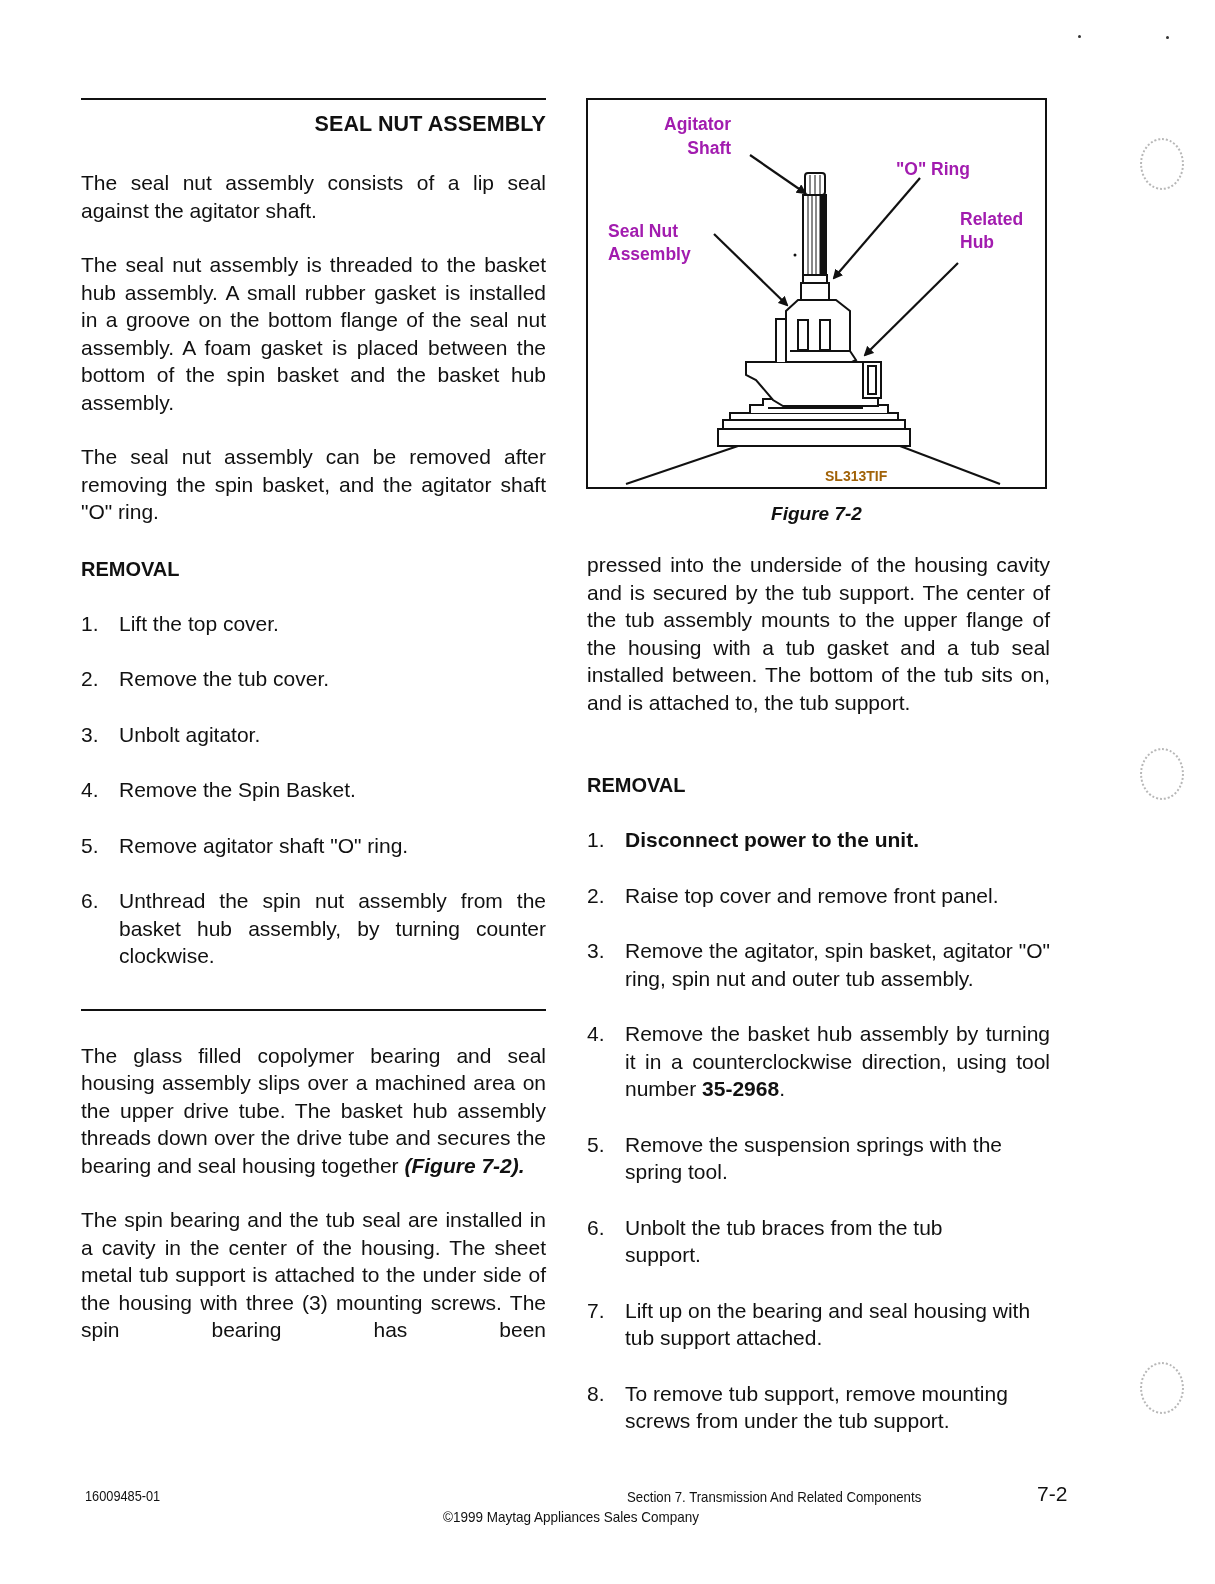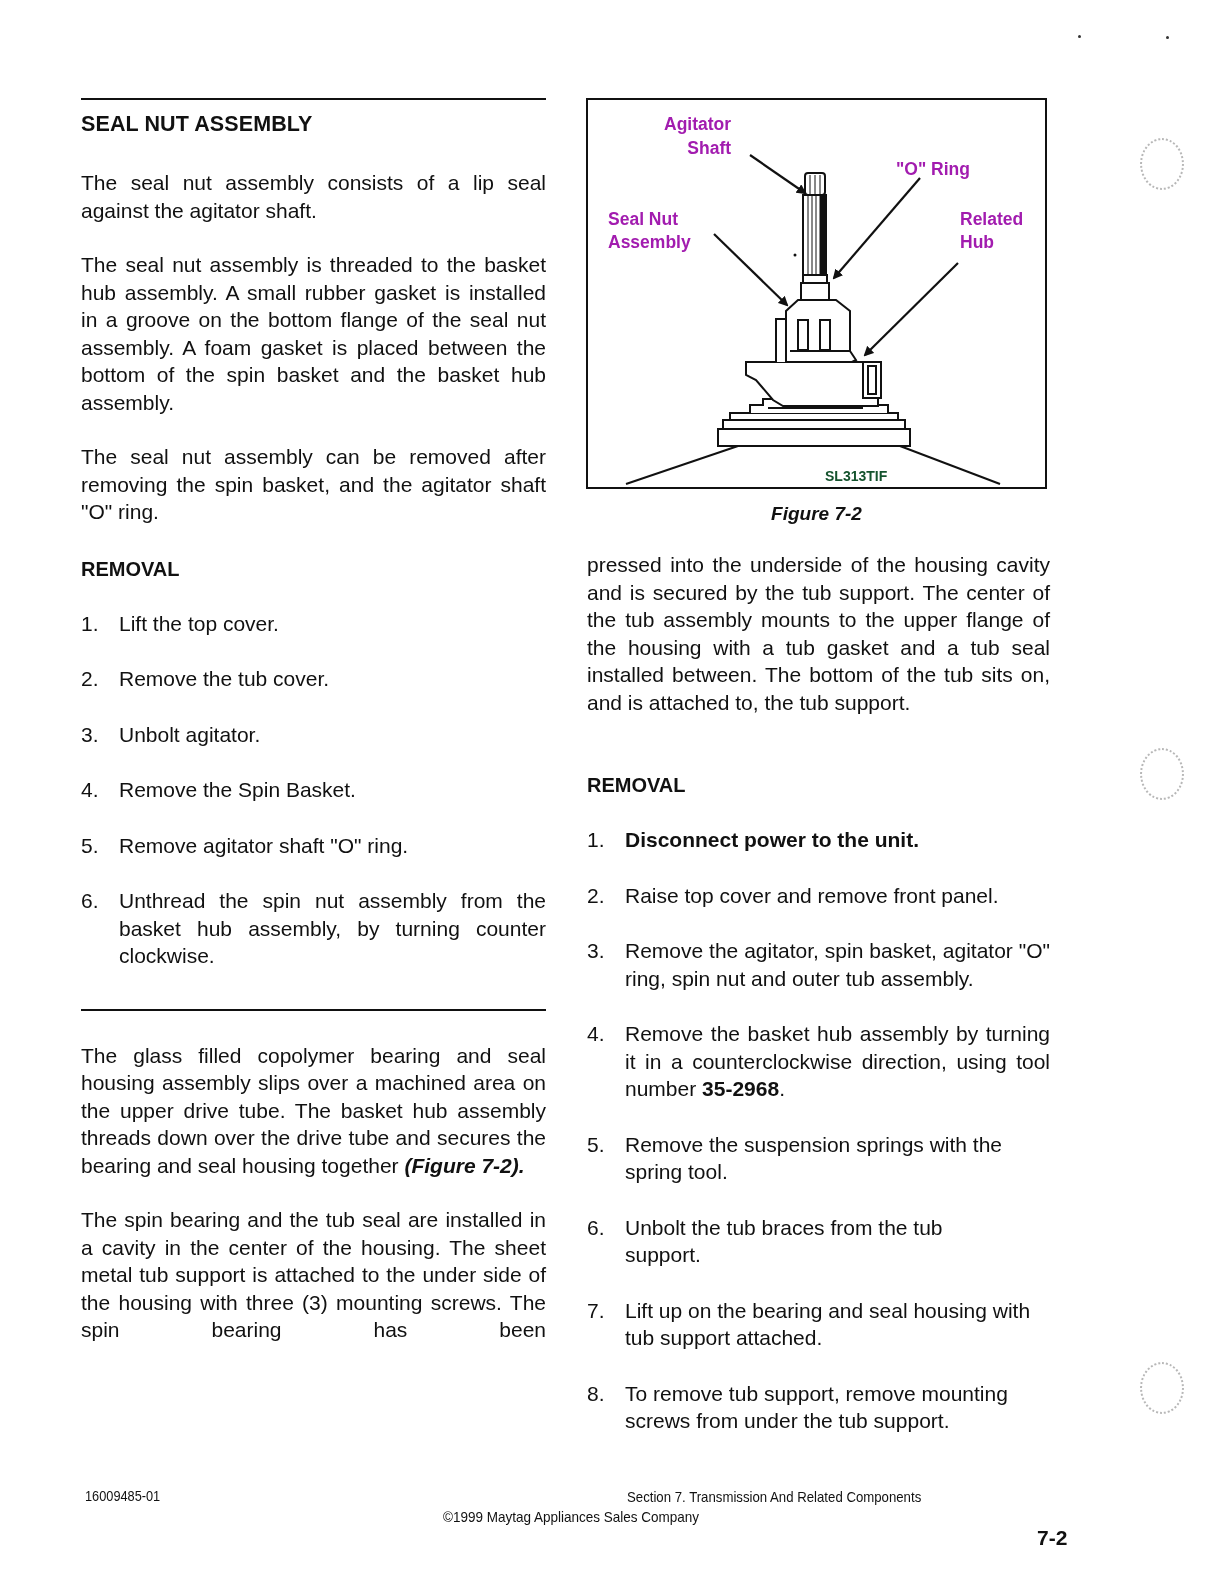--- a/index.html
+++ b/index.html
@@ -28,20 +28,21 @@
       border-top: 2px solid #111;
       height: 0;
       margin: 0;
     }
     .h-section {
       font-weight: bold;
       font-size: 21.5px;
       letter-spacing: 0.1px;
       margin: 10px 0 0 0;
       line-height: 28px;
+      text-align: right;
     }
     .h-sub {
       font-weight: bold;
       font-size: 20px;
       line-height: 26px;
       margin: 0;
     }
     p.body {
       margin: 0;
       text-align: justify;
@@ -85,21 +86,21 @@
       position: absolute;
       font-weight: bold;
       font-size: 17.5px;
       line-height: 23px;
       color: #a21caf;
     }
     .fig-code {
       position: absolute;
       font-weight: bold;
       font-size: 14px;
-      color: #14532d;
+      color: #a16207;
     }
     .fig-caption {
       position: absolute;
       left: 586px;
       width: 461px;
       top: 503px;
       text-align: center;
       font-weight: bold;
       font-style: italic;
       font-size: 19px;
@@ -120,23 +121,23 @@
       left: 627px;
       top: 1488px;
       font-size: 15px;
       transform: scaleX(0.88);
       transform-origin: left center;
       white-space: nowrap;
     }
     .footer-page {
       position: absolute;
       left: 1037px;
-      top: 1526px;
+      top: 1482px;
       font-size: 21px;
-      font-weight: bold;
+      font-weight: normal;
     }
     .footer-copyright {
       position: absolute;
       left: 443px;
       top: 1508px;
       font-size: 15px;
       transform: scaleX(0.9);
       transform-origin: left center;
       white-space: nowrap;
     }
@@ -265,21 +266,21 @@
       <line x1="370" y1="163" x2="277" y2="255"></line>
     </g>
     <circle cx="207" cy="155" r="1.5" fill="#111"></circle>
   </svg>
 
   <div class="fig-label" style="left:76px; top:12px; text-align:right; line-height:24px;">
     <div>Agitator</div>
     <div style="padding-left:13px">Shaft</div>
   </div>
   <div class="fig-label" style="left:308px; top:58px;">"O" Ring</div>
-  <div class="fig-label" style="left:20px; top:108px;">
+  <div class="fig-label" style="left:20px; top:120px;">
     <div>Seal Nut</div>
     <div>Assembly</div>
   </div>
   <div class="fig-label" style="left:372px; top:108px;">
     <div>Related</div>
     <div>Hub</div>
   </div>
   <div class="fig-code" style="left:237px; top:368px;">SL313TIF</div>
 </div>
 <div class="fig-caption">Figure 7-2</div>

